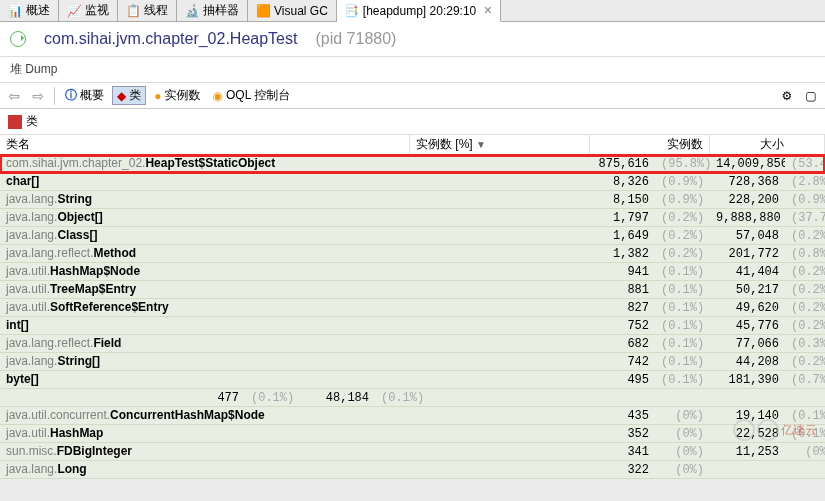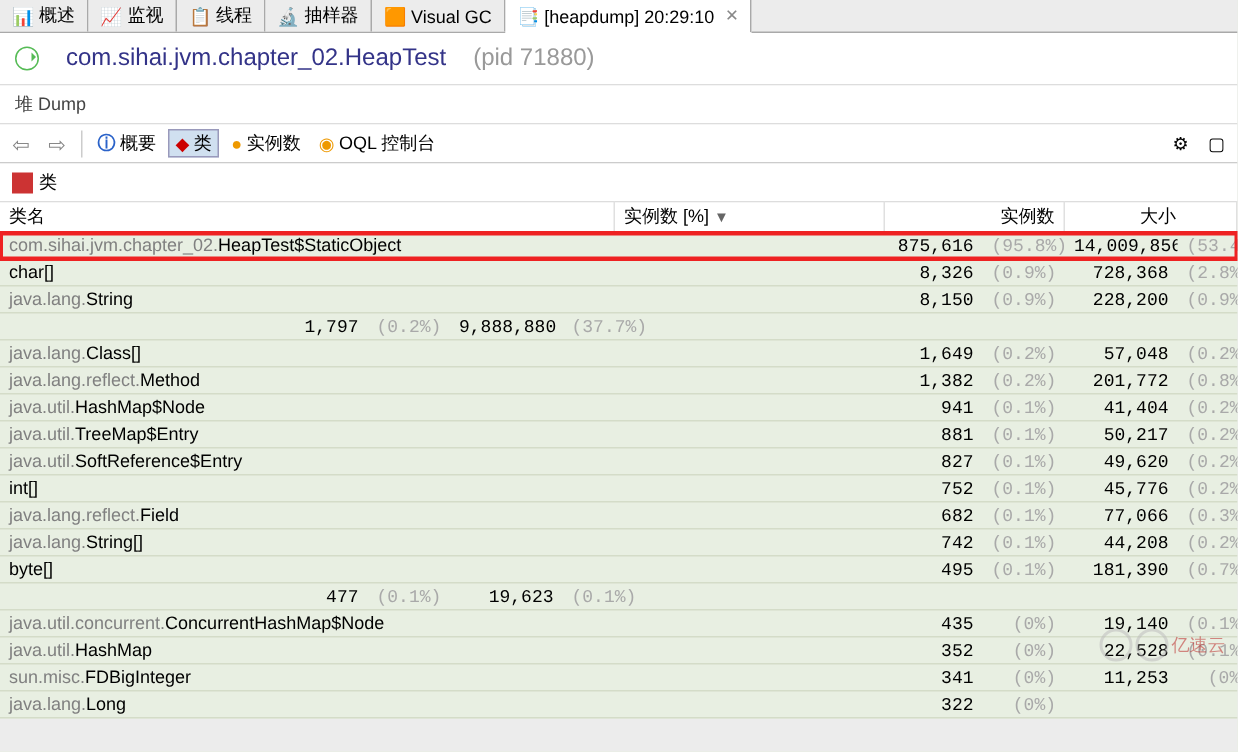--- a/index.html
+++ b/index.html
@@ -40,21 +40,21 @@
 .row.hl{outline:3px solid #ee2222;outline-offset:-2px;position:relative;z-index:2}
 .rcell{padding:1px 6px;overflow:hidden;white-space:nowrap}
 .rcell.name{flex:0 0 410px;font-family:"Courier New",monospace}
 .rcell.pct{flex:0 0 180px;position:relative}
 .rcell.cnt{flex:0 0 65px;text-align:right;font-family:"Courier New",monospace}
 .rcell.cntp{flex:0 0 55px;text-align:right;color:#a9a9a9;font-family:"Courier New",monospace}
 .rcell.siz{flex:0 0 75px;text-align:right;font-family:"Courier New",monospace}
 .rcell.sizp{flex:0 0 55px;text-align:right;color:#a9a9a9;font-family:"Courier New",monospace}
 .bar{position:absolute;left:0;top:1px;bottom:1px;background:#cf3b2b}
 .pkg{color:#808080}
-.cls{font-weight:normal;color:#000}
+.cls{font-weight:bold;color:#000}
 .watermark{position:absolute;right:8px;bottom:60px;opacity:.5;font-size:18px;color:#b91c1c;display:flex;align-items:center;gap:2px}
 .wm-circ{width:22px;height:22px;border:2px solid #bbb;border-radius:50%;display:inline-block}
 </style>
 </head>
 <body>
 
 <div class="tabs" id="tabs">
     <div class="tab">
       <span class="tab-icon">📊</span>
       <span>概述</span>
@@ -153,20 +153,21 @@
       <div class="rcell name"><span class="pkg">java.lang.</span><span class="cls">String</span></div>
       <div class="rcell pct">
         <div class="bar" style="width:0.9%"></div>
       </div>
       <div class="rcell cnt">8,150</div>
       <div class="rcell cntp">(0.9%)</div>
       <div class="rcell siz">228,200</div>
       <div class="rcell sizp">(0.9%)</div>
     </div>
     <div class="row">
+      <div class="rcell name"><span class="pkg">java.lang.</span><span class="cls">Object[]</span></div>
       <div class="rcell pct">
         <div class="bar" style="width:0.5%"></div>
       </div>
       <div class="rcell cnt">1,797</div>
       <div class="rcell cntp">(0.2%)</div>
       <div class="rcell siz">9,888,880</div>
       <div class="rcell sizp">(37.7%)</div>
     </div>
     <div class="row">
       <div class="rcell name"><span class="pkg">java.lang.</span><span class="cls">Class[]</span></div>
@@ -257,21 +258,21 @@
       <div class="rcell cntp">(0.1%)</div>
       <div class="rcell siz">181,390</div>
       <div class="rcell sizp">(0.7%)</div>
     </div>
     <div class="row">
       <div class="rcell pct">
         <div class="bar" style="width:0.5%"></div>
       </div>
       <div class="rcell cnt">477</div>
       <div class="rcell cntp">(0.1%)</div>
-      <div class="rcell siz">19,623</div>
+      <div class="rcell siz">48,184</div>
       <div class="rcell sizp">(0.1%)</div>
     </div>
     <div class="row">
       <div class="rcell name"><span class="pkg">java.util.concurrent.</span><span class="cls">ConcurrentHashMap$Node</span></div>
       <div class="rcell pct">
         <div class="bar" style="width:0.5%"></div>
       </div>
       <div class="rcell cnt">435</div>
       <div class="rcell cntp">(0%)</div>
       <div class="rcell siz">19,140</div>

